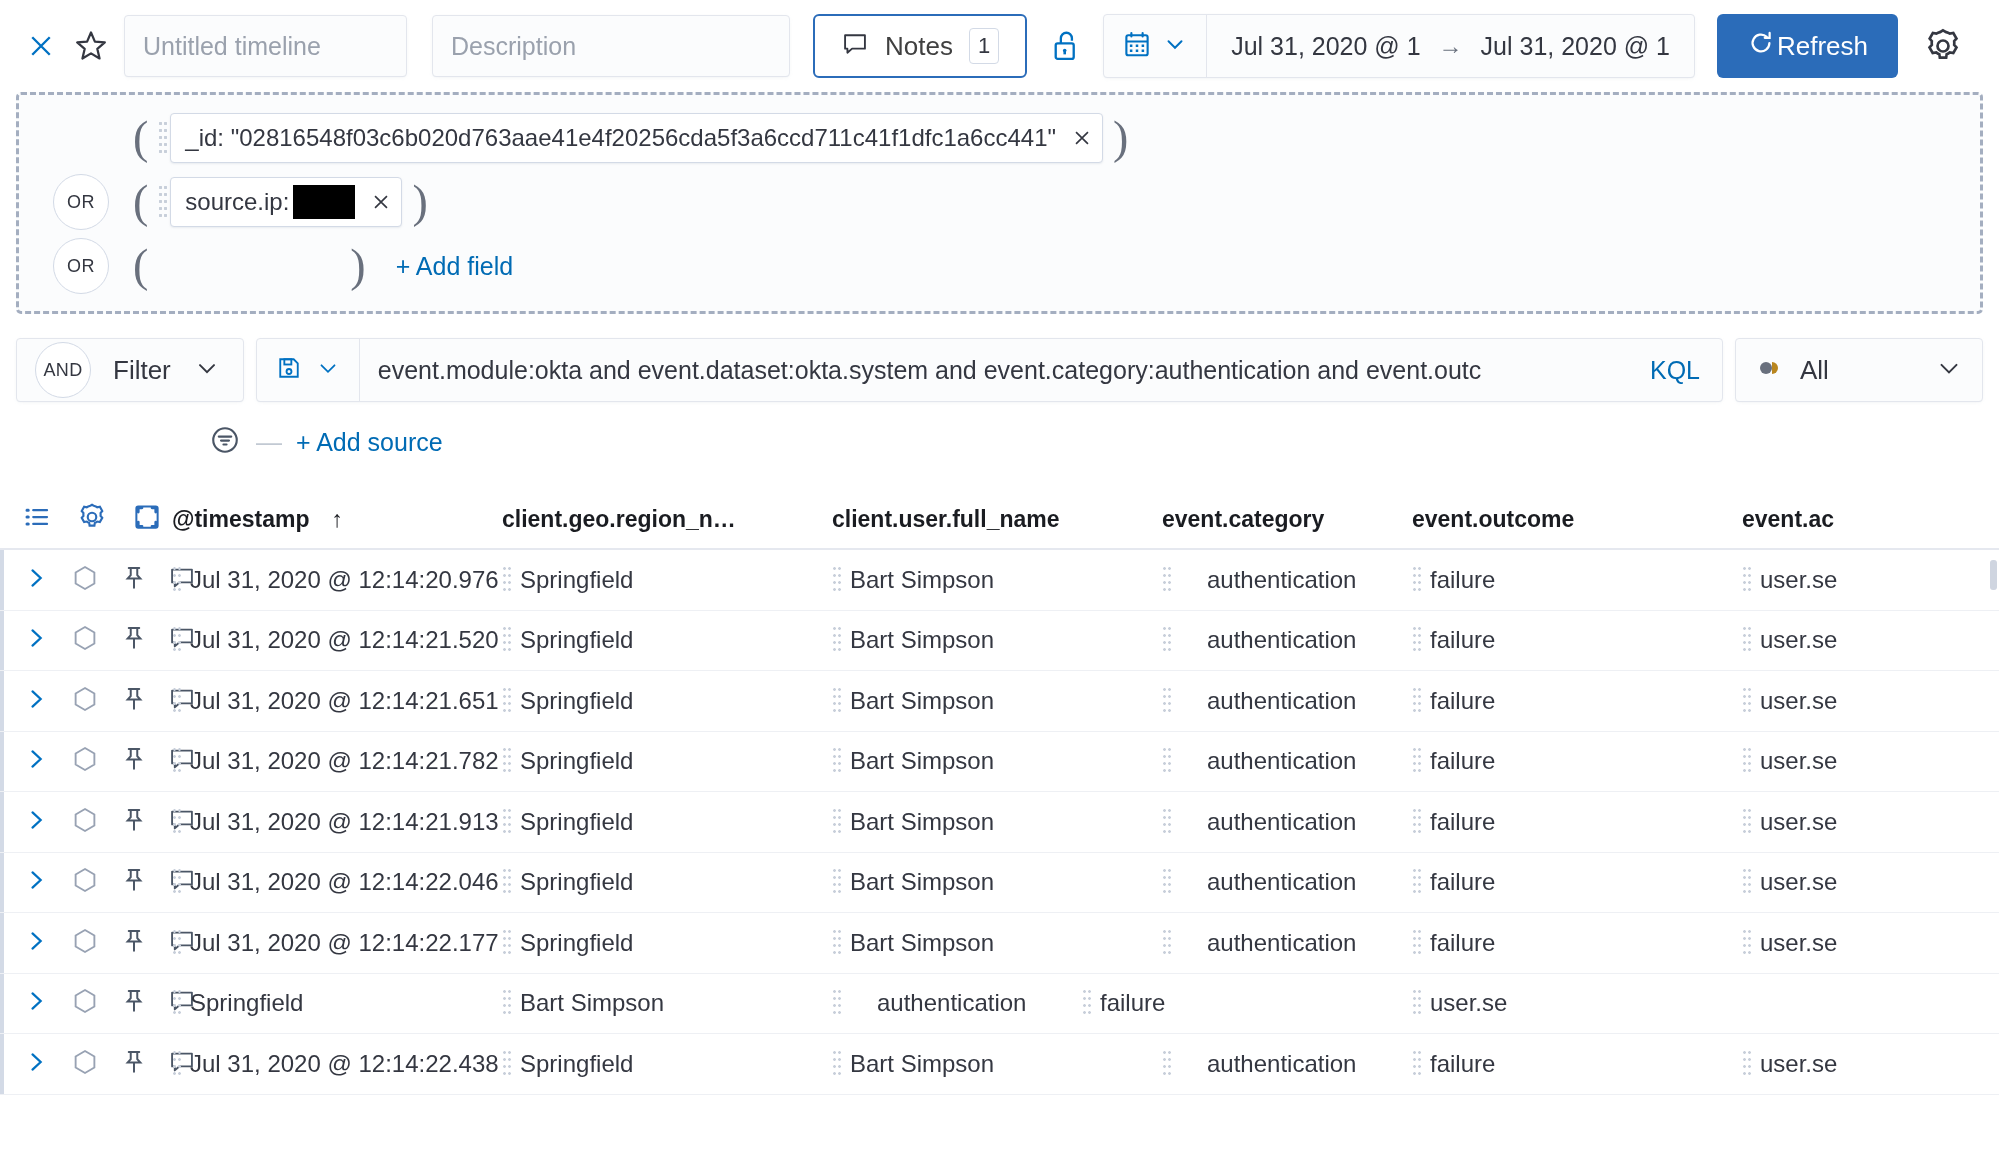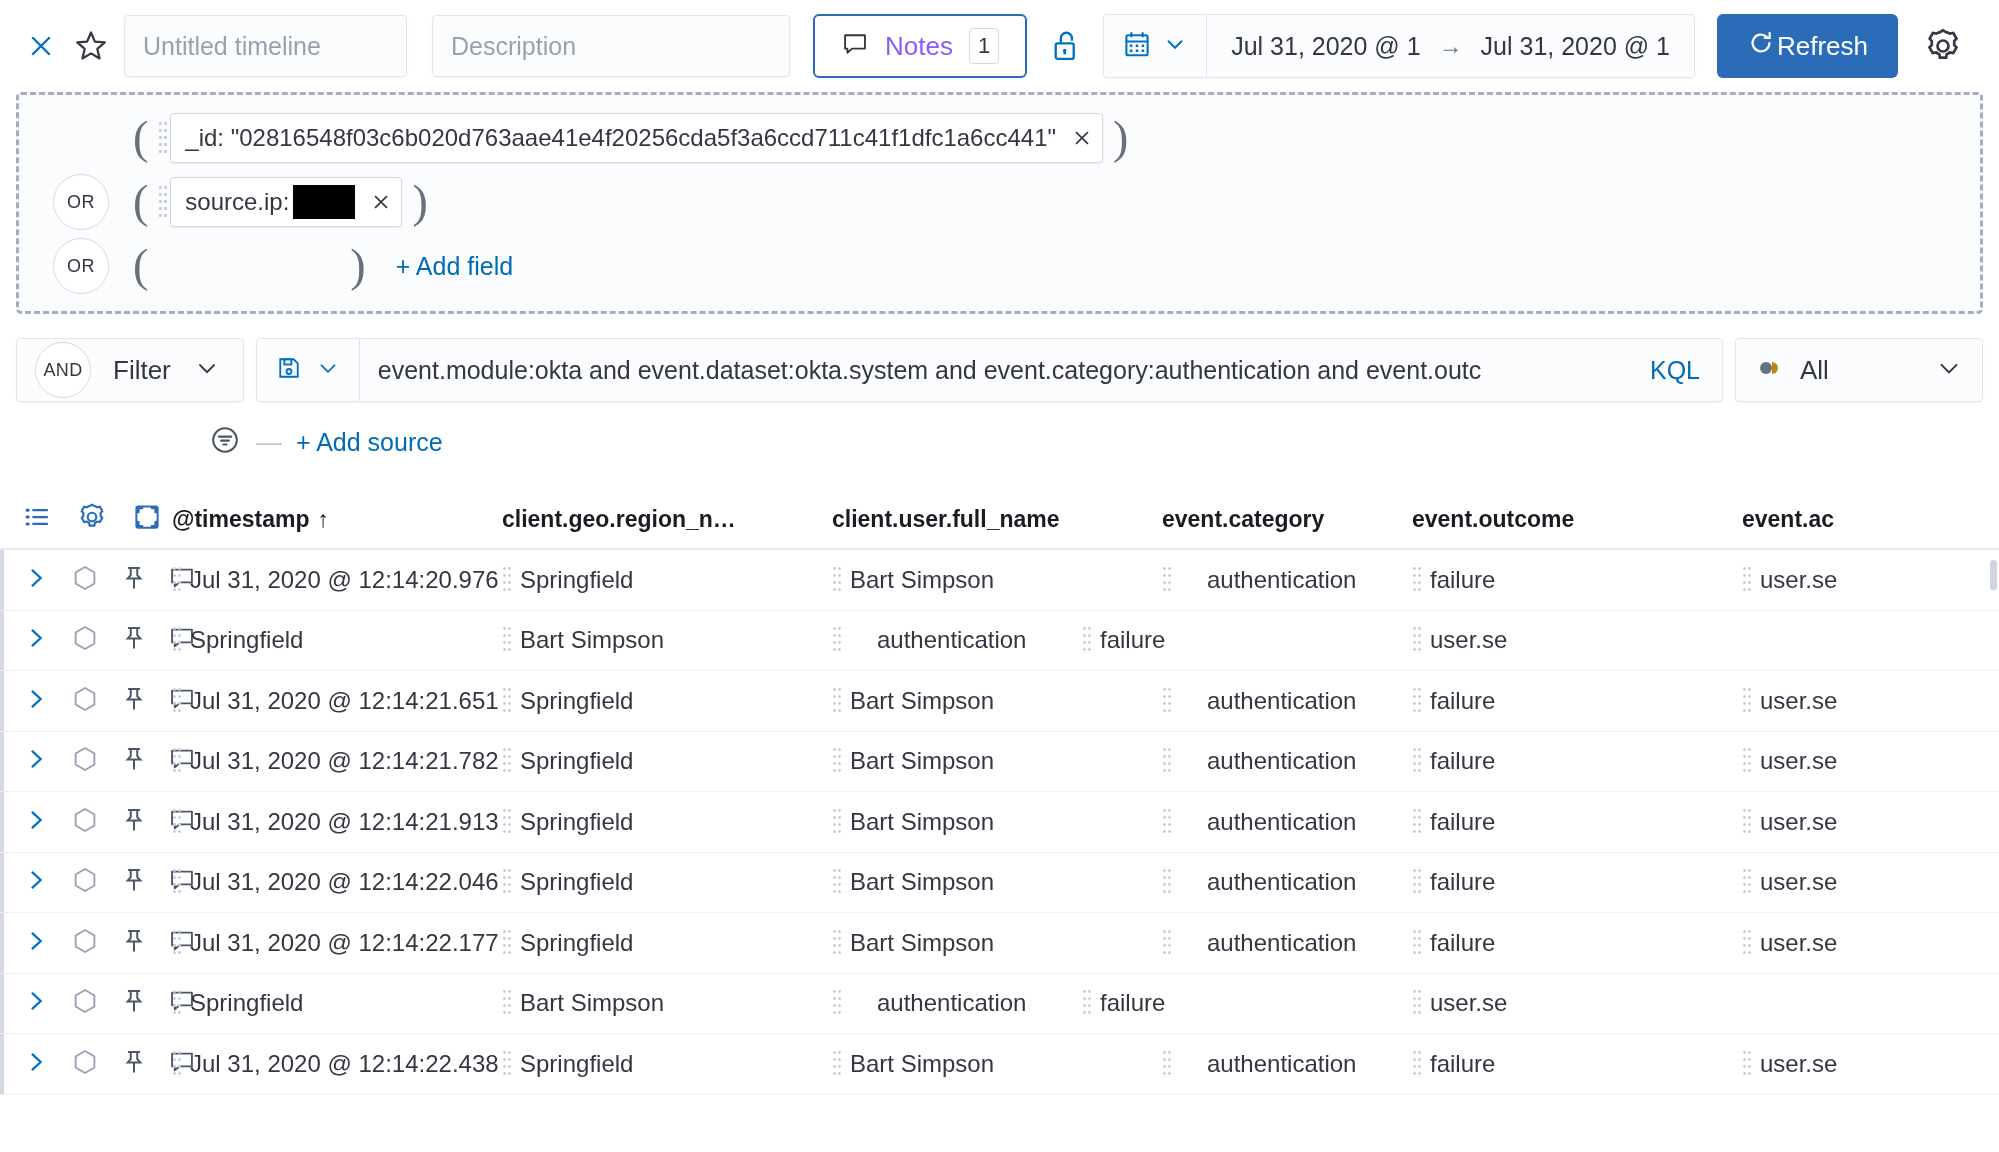--- a/index.html
+++ b/index.html
@@ -45,21 +45,21 @@
   .notes-btn {
     height: 64px;
     margin-left: 23px;
     border: 2px solid #2b6cb9;
     border-radius: 6px;
     background: #fff;
     display: flex; align-items: center; gap: 16px;
     padding: 0 26px;
     cursor: pointer;
   }
-  .notes-label { font-size: 26px; color: #8b5cf6; font-weight: 400; }
+  .notes-label { font-size: 26px; color: #404040; font-weight: 400; }
   .notes-badge {
     border: 1px solid #d3dae6; border-radius: 4px;
     background: #fff; color: #343741;
     font-size: 22px; min-width: 30px; height: 36px;
     display: flex; align-items: center; justify-content: center;
     padding: 0 8px;
   }
 
   .lock-btn { width: 58px; height: 56px; color: #0071c2; margin-left: 10px; }
 
@@ -240,21 +240,21 @@
     height: 60px;
     padding-left: 22px;
     border-bottom: 2px solid #e5e8ef;
   }
   .head-icons { display: flex; align-items: center; gap: 24px; width: 150px; flex: 0 0 auto; color: #2b6cb9; }
   .col {
     font-size: 23px; font-weight: bold; color: #1a1c21;
     white-space: nowrap; overflow: hidden;
     flex: 0 0 auto;
   }
-  .c-ts     { width: 330px; display: flex; align-items: center; gap: 8px; }
+  .c-ts     { width: 330px; display: flex; align-items: center; gap: 22px; }
   .c-region { width: 330px; }
   .c-user   { width: 330px; }
   .c-cat    { width: 250px; }
   .c-out    { width: 330px; }
   .c-act    { width: 200px; }
   .sort-arrow { font-size: 23px; color: #1a1c21; font-weight: normal; }
 
   .row {
     display: flex; align-items: center;
     height: 60.5px;
@@ -569,20 +569,24 @@
           <span><svg width="30" height="30" viewBox="0 0 24 24" fill="none" stroke="#98a2b3" stroke-width="1.5">
               <path d="M12 3.2 L19.5 7.6 V16.4 L12 20.8 L4.5 16.4 V7.6 Z"></path>
             </svg></span>
           <span><svg width="28" height="28" viewBox="0 0 24 24" fill="none" stroke="#4b5666" stroke-width="1.7" stroke-linecap="round">
               <path d="M7.5 3.5 H16.5 M9.2 3.5 V9.6 L6.6 12.4 H17.4 L14.8 9.6 V3.5 M12 12.4 V20.3"></path>
             </svg></span>
           <span><svg width="28" height="28" viewBox="0 0 24 24" fill="none" stroke="#4b5666" stroke-width="1.6" stroke-linejoin="round">
               <path d="M3.5 4.8 H20.5 V15.8 H9.6 L5.8 19.2 V15.8 H3.5 Z"></path>
             </svg></span>
         </div>
+        <div class="cell d-ts">
+          <span class="grip-sm"></span>
+          <span>Jul 31, 2020 @ 12:14:21.520</span>
+        </div>
         <div class="cell d-region">
           <span class="grip-sm"></span>
           <span>Springfield</span>
         </div>
         <div class="cell d-user">
           <span class="grip-sm"></span>
           <span>Bart Simpson</span>
         </div>
         <div class="cell d-cat">
           <span class="grip-sm"></span>

